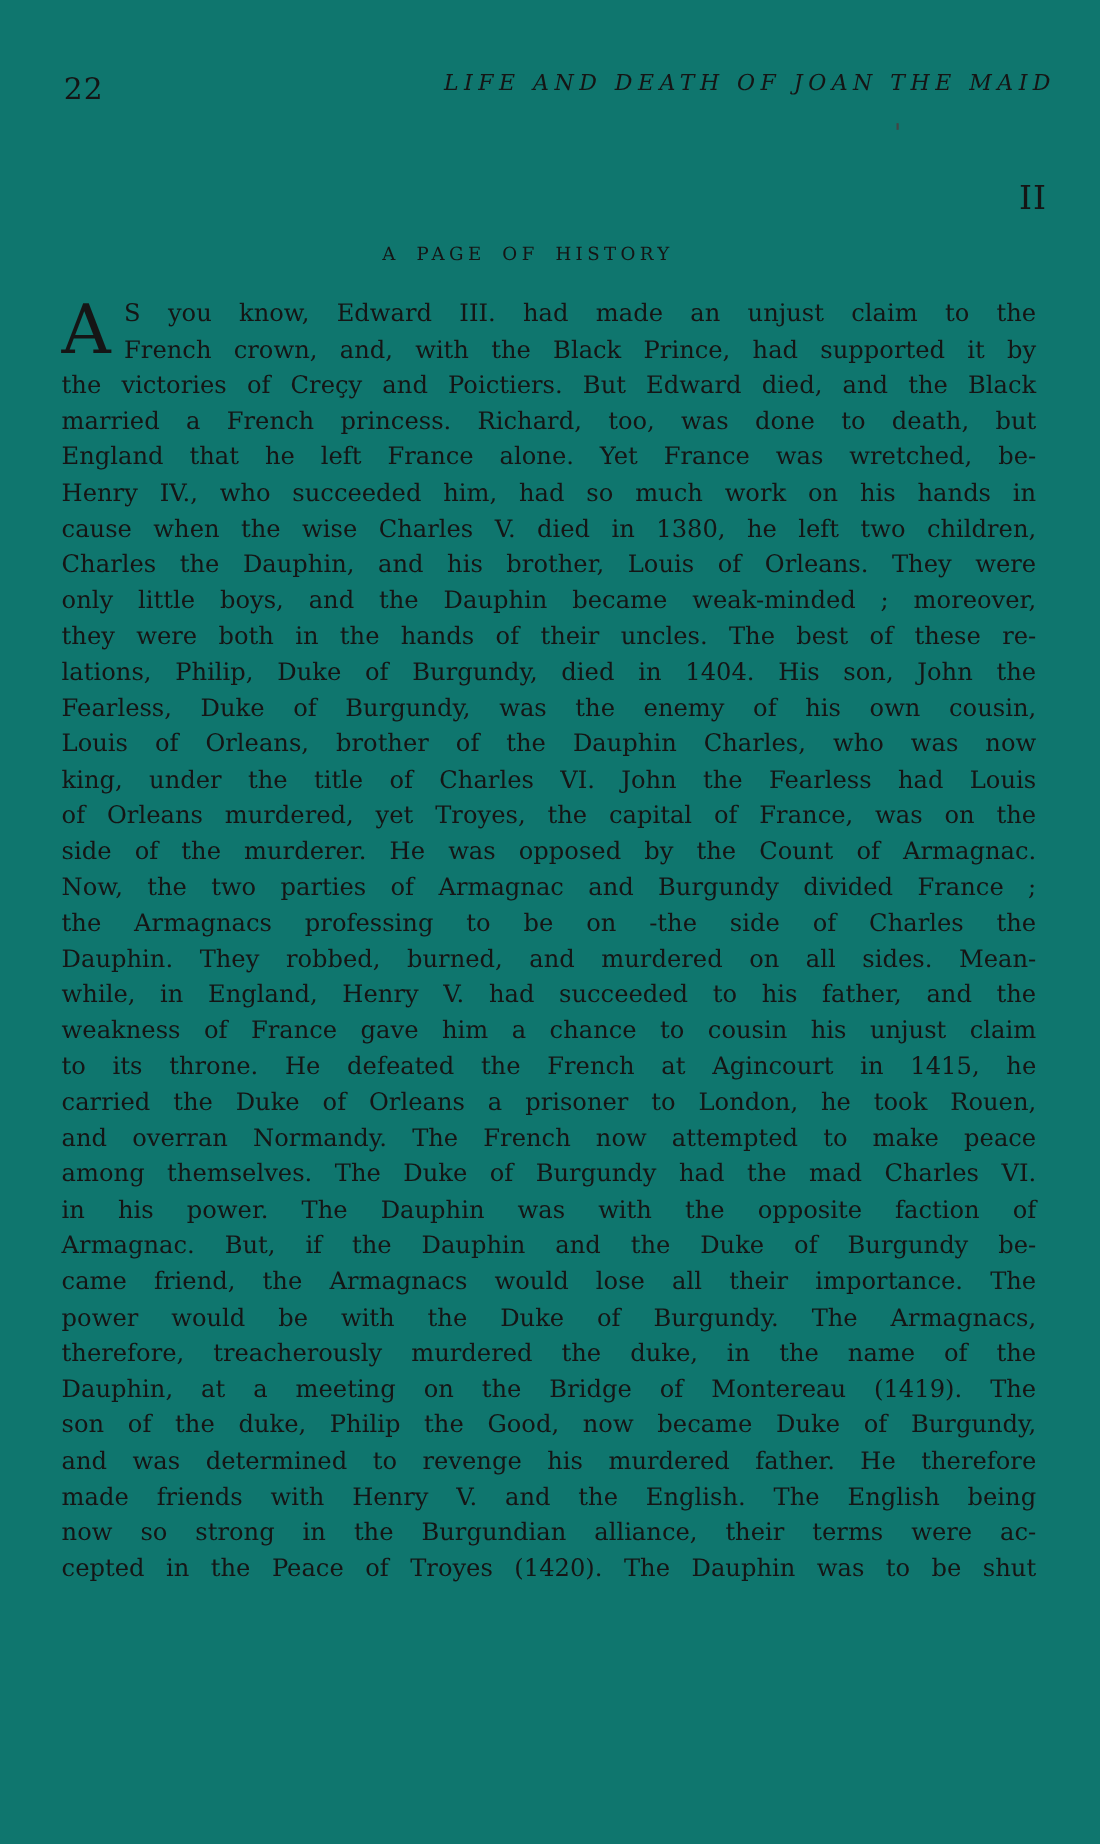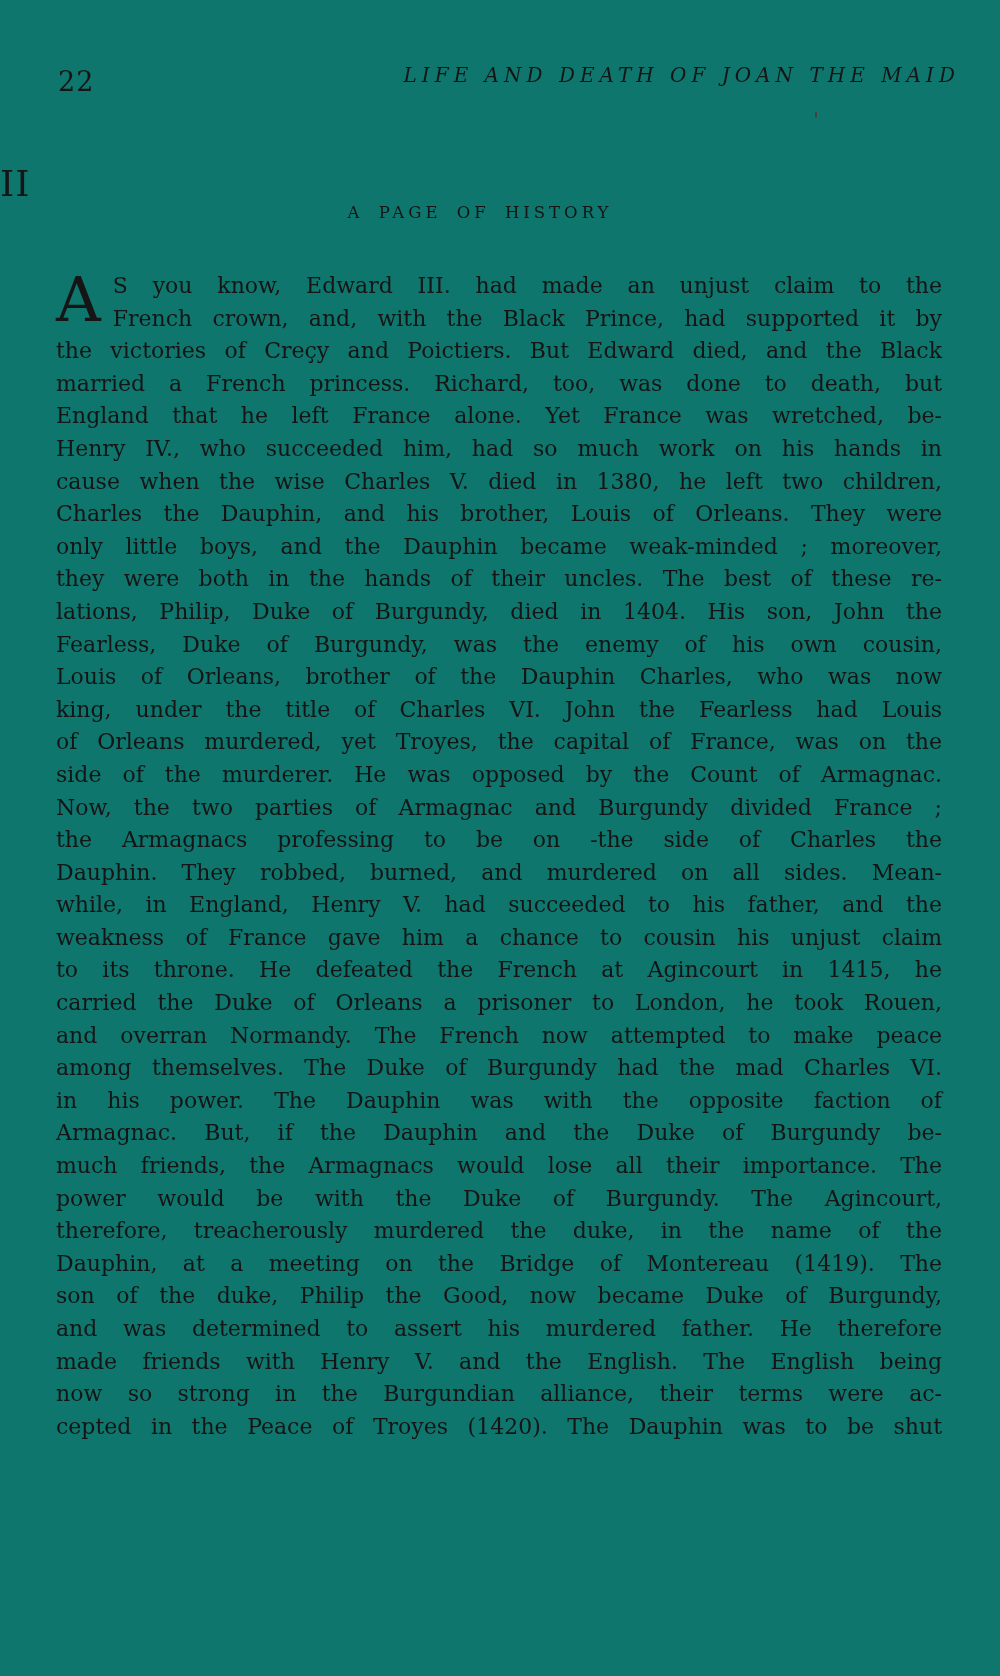--- a/index.html
+++ b/index.html
@@ -39,28 +39,28 @@
     top: 112px;
     left: 815px;
     width: 2px;
     height: 6px;
     background: #444;
   }
   .chapter-number {
     position: absolute;
     top: 163px;
     left: 0;
-    right: 33px;
-    text-align: left;
-    font-size: 36px;
+    right: 48px;
+    text-align: right;
+    font-size: 30px;
     letter-spacing: 1px;
   }
   .section-title {
     position: absolute;
-    top: 203px;
+    top: 221px;
     left: 0;
     right: 40px;
     text-align: center;
     font-size: 16.5px;
     letter-spacing: 4px;
     word-spacing: 6px;
   }
   .body-text {
     position: absolute;
     top: 270px;
@@ -122,25 +122,25 @@
         <div class="line">the Armagnacs professing to be on -the side of Charles the</div>
         <div class="line">Dauphin. They robbed, burned, and murdered on all sides. Mean-</div>
         <div class="line">while, in England, Henry V. had succeeded to his father, and the</div>
         <div class="line">weakness of France gave him a chance to cousin his unjust claim</div>
         <div class="line">to its throne. He defeated the French at Agincourt in 1415, he</div>
         <div class="line">carried the Duke of Orleans a prisoner to London, he took Rouen,</div>
         <div class="line">and overran Normandy. The French now attempted to make peace</div>
         <div class="line">among themselves. The Duke of Burgundy had the mad Charles VI.</div>
         <div class="line">in his power. The Dauphin was with the opposite faction of</div>
         <div class="line">Armagnac. But, if the Dauphin and the Duke of Burgundy be-</div>
-        <div class="line">much friends, the Armagnacs would lose all their importance. The</div>
-        <div class="line">power would be with the Duke of Burgundy. The Agincourt,</div>
+        <div class="line">came friend, the Armagnacs would lose all their importance. The</div>
+        <div class="line">power would be with the Duke of Burgundy. The Armagnacs,</div>
         <div class="line">therefore, treacherously murdered the duke, in the name of the</div>
         <div class="line">Dauphin, at a meeting on the Bridge of Montereau (1419). The</div>
         <div class="line">son of the duke, Philip the Good, now became Duke of Burgundy,</div>
-        <div class="line">and was determined to assert his murdered father. He therefore</div>
+        <div class="line">and was determined to revenge his murdered father. He therefore</div>
         <div class="line">made friends with Henry V. and the English. The English being</div>
         <div class="line">now so strong in the Burgundian alliance, their terms were ac-</div>
         <div class="line">cepted in the Peace of Troyes (1420). The Dauphin was to be shut</div>
       </div>
   </main>
 
 </div>
 
 </body></html>

